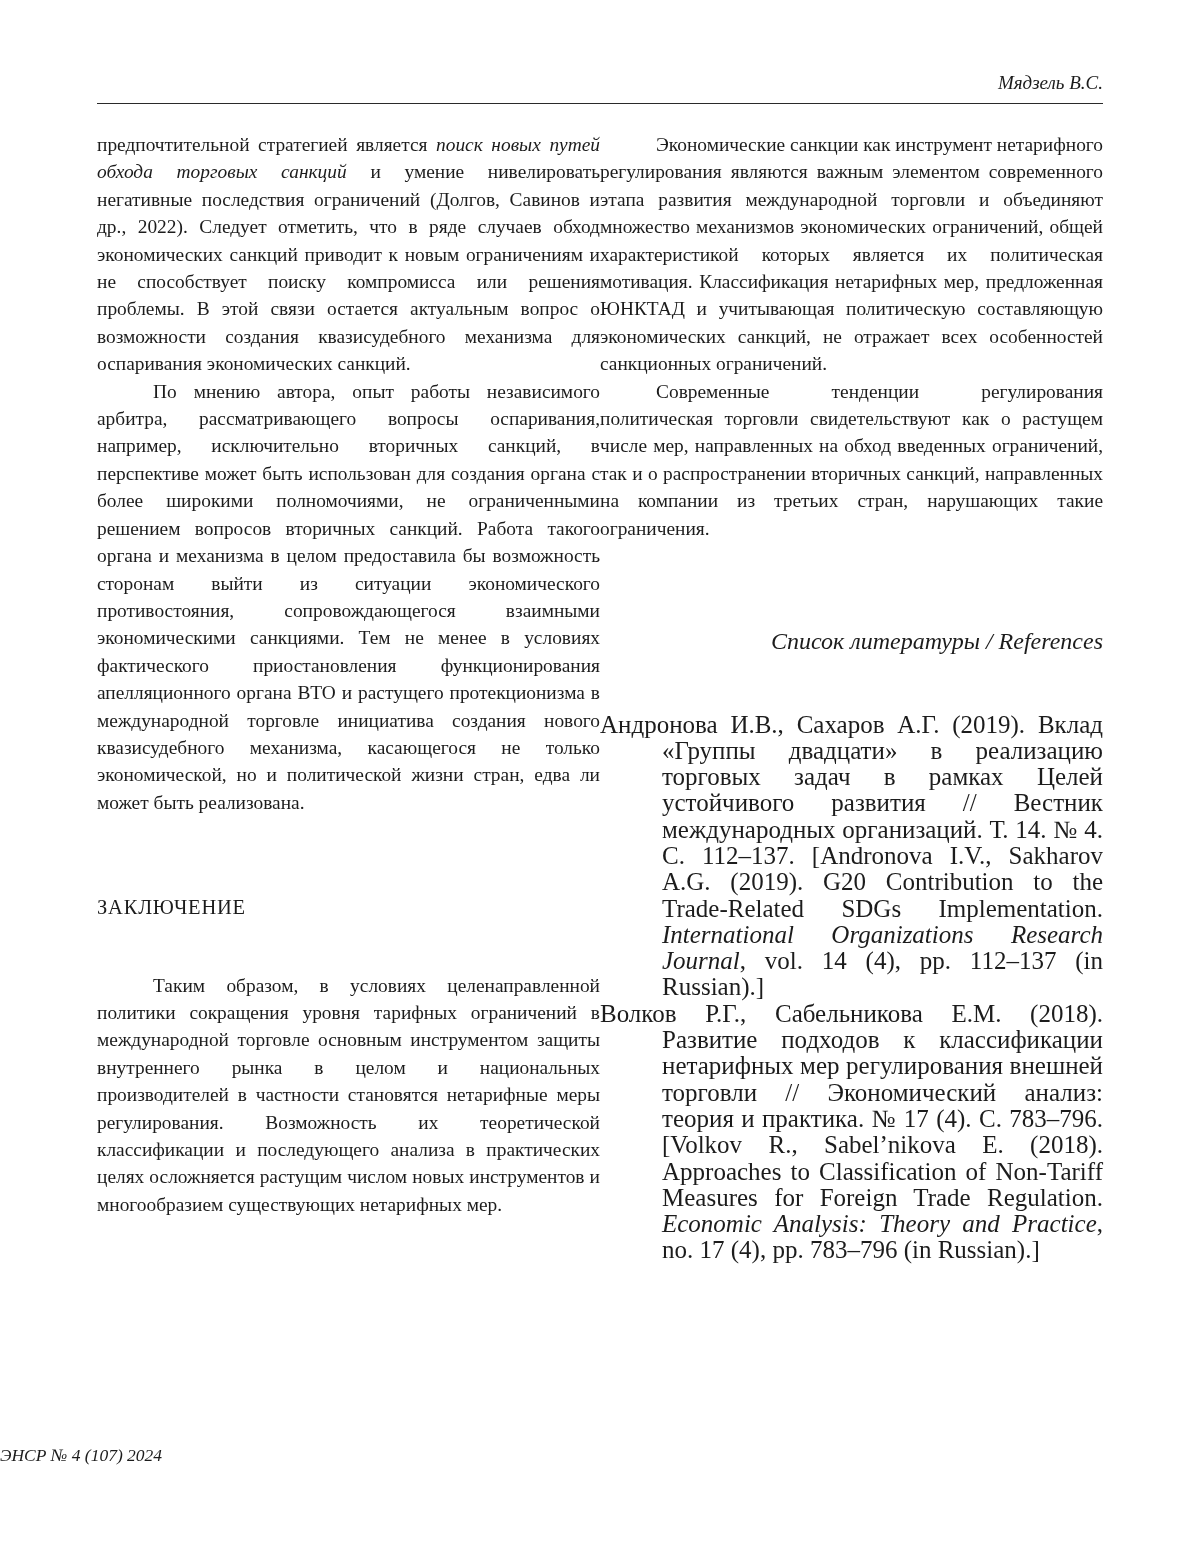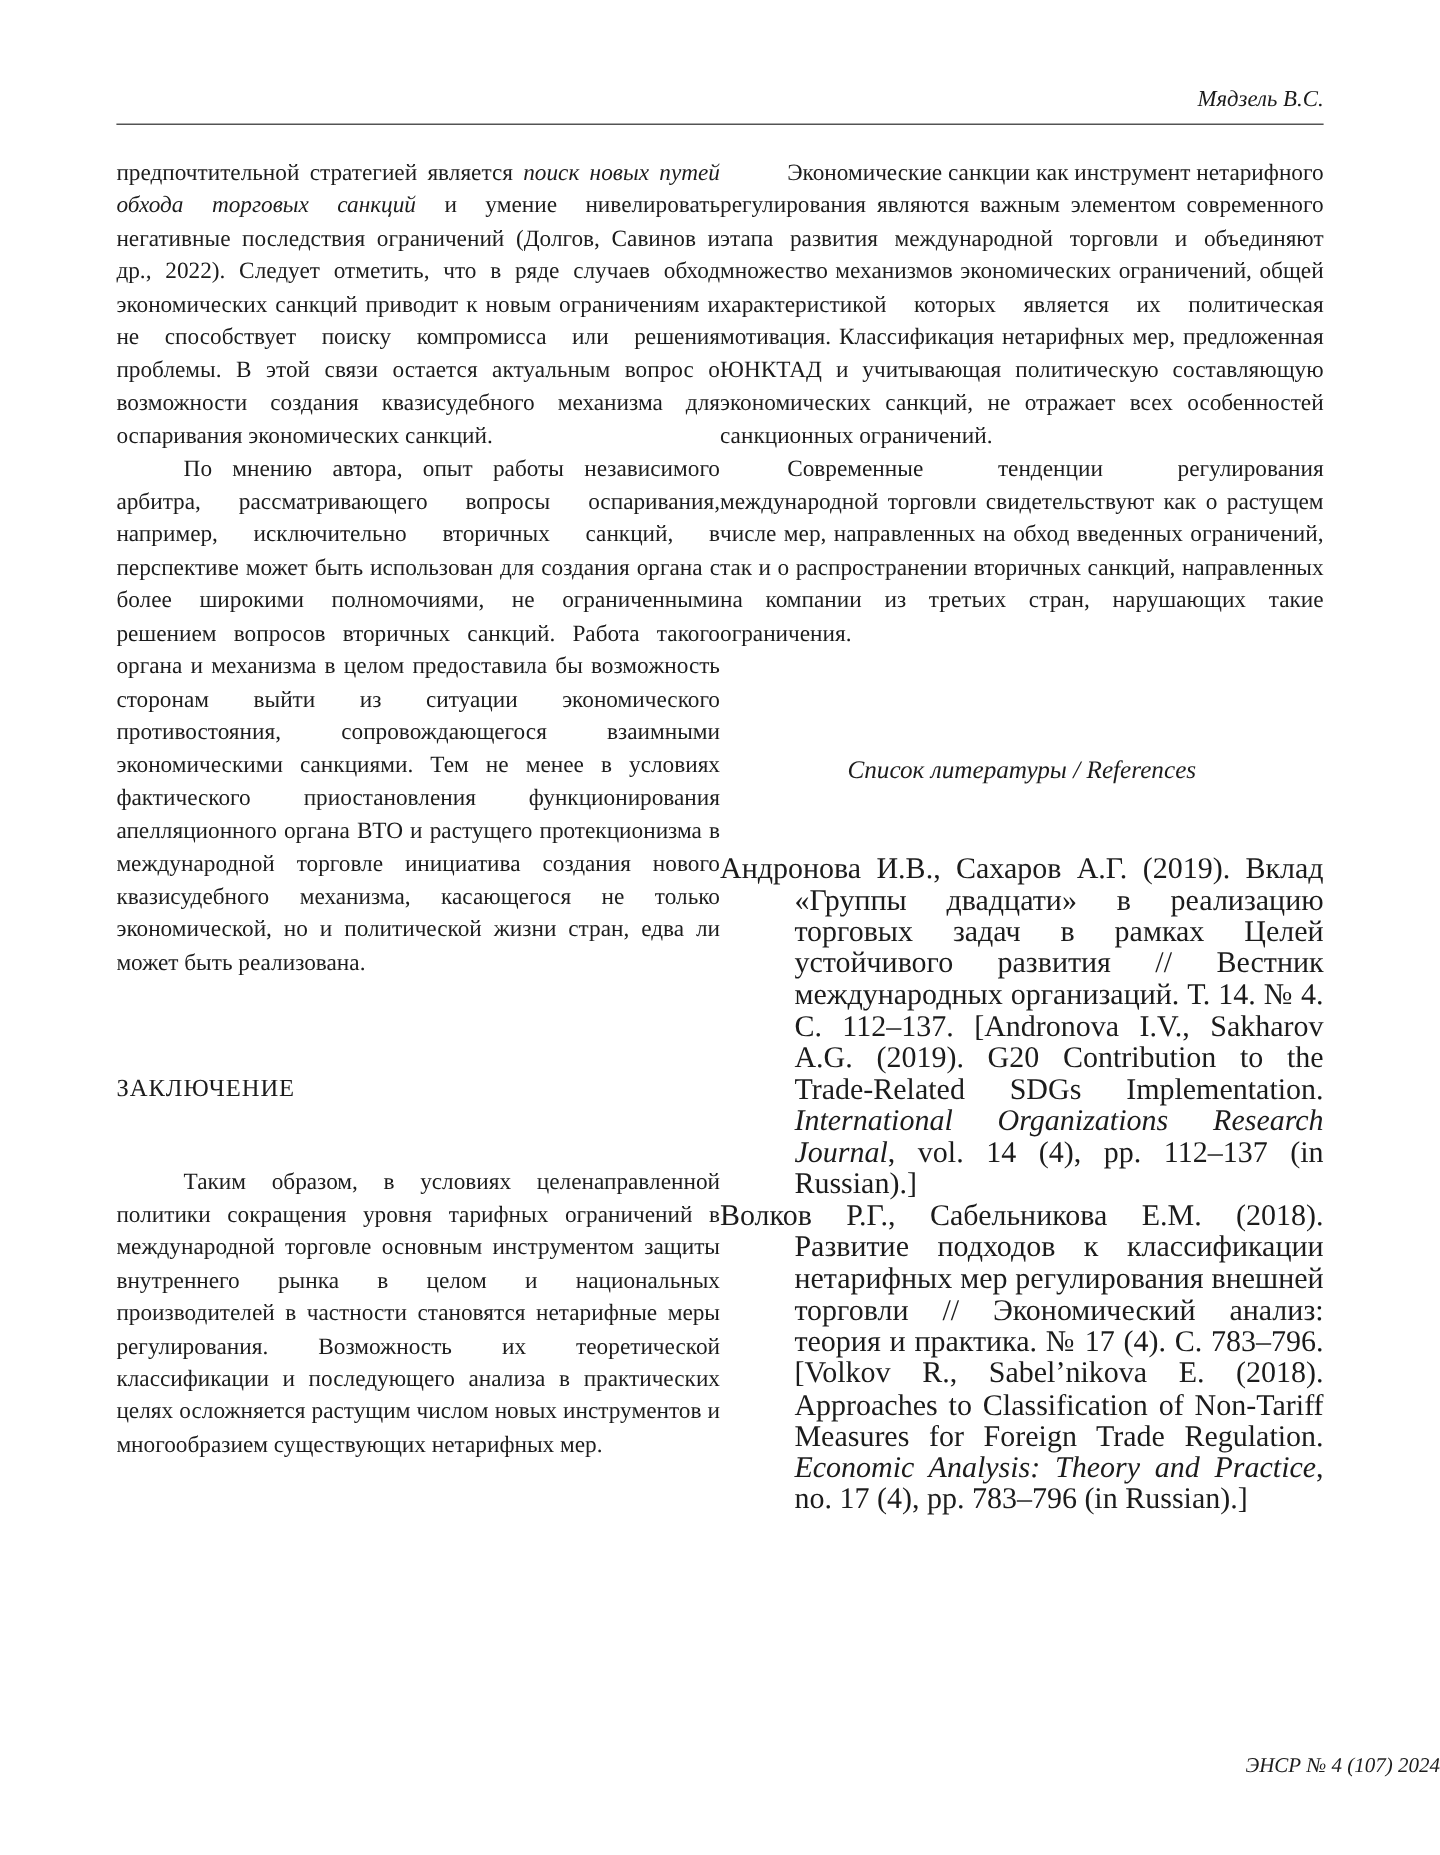--- a/index.html
+++ b/index.html
@@ -51,46 +51,46 @@
   }
   .h-conclusion {
     font-size: 20.5px;
     font-weight: normal;
     letter-spacing: 0.8px;
     margin: 78px 0 50px 0;
     text-align: left;
     text-indent: 0;
   }
   .h-references {
-    font-size: 21px;
+    font-size: 24px;
     font-weight: normal;
     font-style: italic;
     margin: 86px 0 56px 0;
-    text-align: center;
+    text-align: right;
     text-indent: 0;
   }
   .refs {
     font-size: 25px;
     line-height: 26.3px;
   }
   .ref {
     margin: 0;
     padding-left: 62px;
     text-indent: -62px;
     text-align: justify;
   }
   .it {
     font-style: italic;
   }
   .footer {
     position: absolute;
     left: 0;
-    bottom: 52px;
+    bottom: 68px;
     width: 100%;
-    text-align: right;
+    text-align: left;
   }
   .journal-line {
     font-style: italic;
     font-size: 17.5px;
     line-height: 20px;
     margin-bottom: 13px;
   }
   .page-number {
     font-style: italic;
     font-size: 22.5px;
@@ -111,21 +111,21 @@
 
     <div class="col">
       <p class="para noindent"><span>предпочтительной стратегией является </span><span class="it">поиск новых путей обхода торговых санкций</span><span> и умение нивелировать негативные последствия ограничений (Долгов, Савинов и др., 2022). Следует отметить, что в ряде случаев обход экономических санкций приводит к новым ограничениям и не способствует поиску компромисса или решения проблемы. В этой связи остается актуальным вопрос о возможности создания квазисудебного механизма для оспаривания экономических санкций.</span></p>
       <p class="para">По мнению автора, опыт работы независимого арбитра, рассматривающего вопросы оспаривания, например, исключительно вторичных санкций, в перспективе может быть использован для создания органа с более широкими полномочиями, не ограниченными решением вопросов вторичных санкций. Работа такого органа и механизма в целом предоставила бы возможность сторонам выйти из ситуации экономического противостояния, сопровождающегося взаимными экономическими санкциями. Тем не менее в условиях фактического приостановления функционирования апелляционного органа ВТО и растущего протекционизма в международной торговле инициатива создания нового квазисудебного механизма, касающегося не только экономической, но и политической жизни стран, едва ли может быть реализована.</p>
       <h2 class="h-conclusion">ЗАКЛЮЧЕНИЕ</h2>
       <p class="para">Таким образом, в условиях целенаправленной политики сокращения уровня тарифных ограничений в международной торговле основным инструментом защиты внутреннего рынка в целом и национальных производителей в частности становятся нетарифные меры регулирования. Возможность их теоретической классификации и последующего анализа в практических целях осложняется растущим числом новых инструментов и многообразием существующих нетарифных мер.</p>
     </div>
 
     <div class="col">
       <p class="para">Экономические санкции как инструмент нетарифного регулирования являются важным элементом современного этапа развития международной торговли и объединяют множество механизмов экономических ограничений, общей характеристикой которых является их политическая мотивация. Классификация нетарифных мер, предложенная ЮНКТАД и учитывающая политическую составляющую экономических санкций, не отражает всех особенностей санкционных ограничений.</p>
-      <p class="para">Современные тенденции регулирования международной торговли свидетельствуют как о растущем числе мер, направленных на обход введенных ограничений, так и о распространении вторичных санкций, направленных на компании из третьих стран, нарушающих такие ограничения.</p>
+      <p class="para">Современные тенденции регулирования политическая торговли свидетельствуют как о растущем числе мер, направленных на обход введенных ограничений, так и о распространении вторичных санкций, направленных на компании из третьих стран, нарушающих такие ограничения.</p>
       <h2 class="h-references">Список литературы / References</h2>
       <div class="refs">
         <p class="ref"><span>Андронова И.В., Сахаров А.Г. (2019). Вклад «Группы двадцати» в реализацию торговых задач в рамках Целей устойчивого развития // Вестник международных организаций. Т. 14. № 4. С. 112–137. [Andronova I.V., Sakharov A.G. (2019). G20 Contribution to the Trade-Related SDGs Implementation. </span><span class="it">International Organizations Research Journal</span><span>, vol. 14 (4), pp. 112–137 (in Russian).]</span></p>
         <p class="ref"><span>Волков Р.Г., Сабельникова Е.М. (2018). Развитие подходов к классификации нетарифных мер регулирования внешней торговли // Экономический анализ: теория и практика. № 17 (4). С. 783–796. [Volkov R., Sabel’nikova E. (2018). Approaches to Classification of Non-Tariff Measures for Foreign Trade Regulation. </span><span class="it">Economic Analysis: Theory and Practice</span><span>, no. 17 (4), pp. 783–796 (in Russian).]</span></p>
       </div>
     </div>
 
   </div>
 
   <div class="footer">

